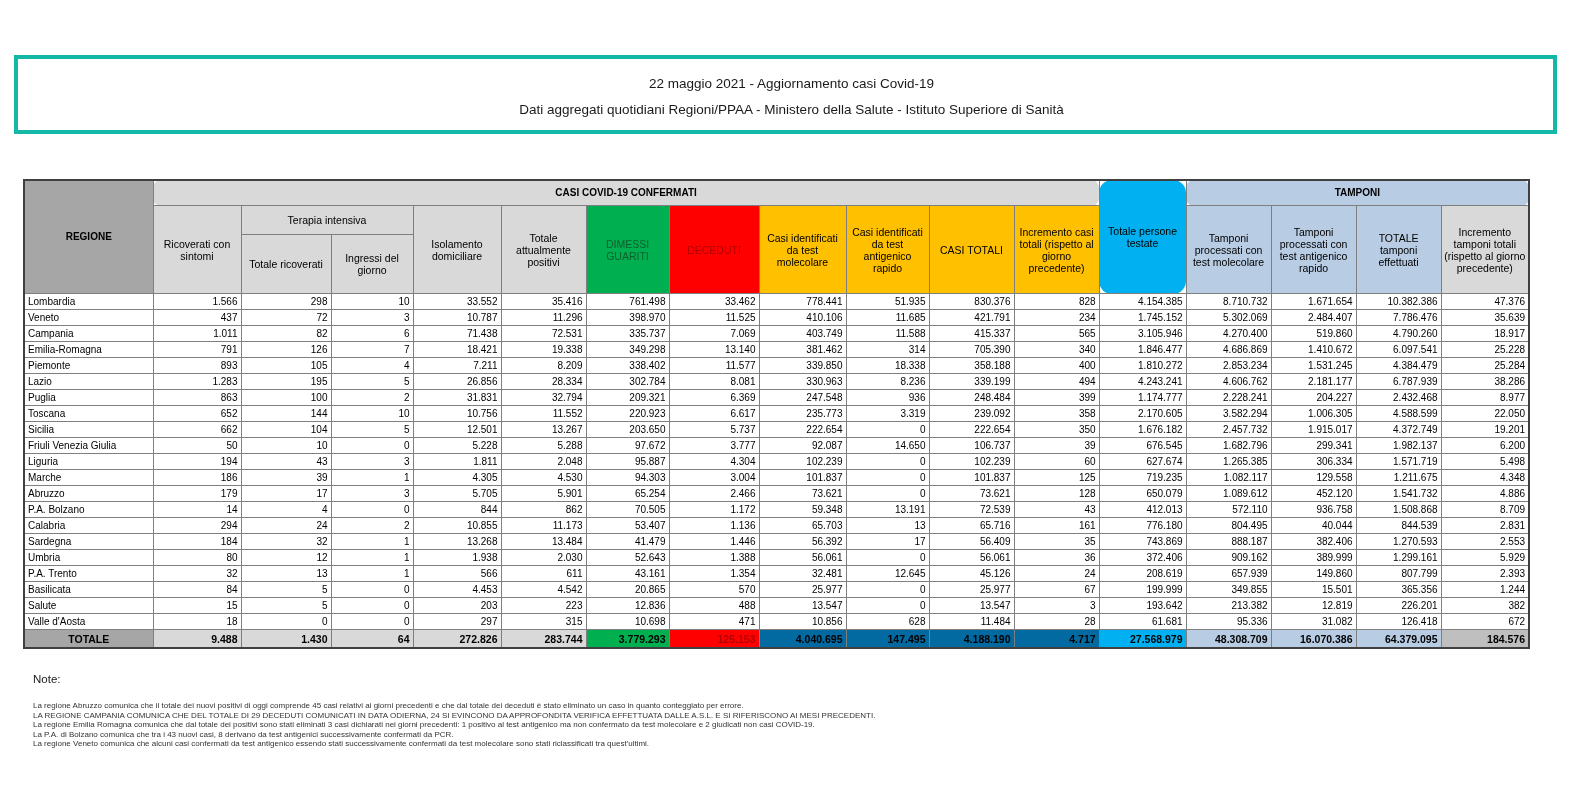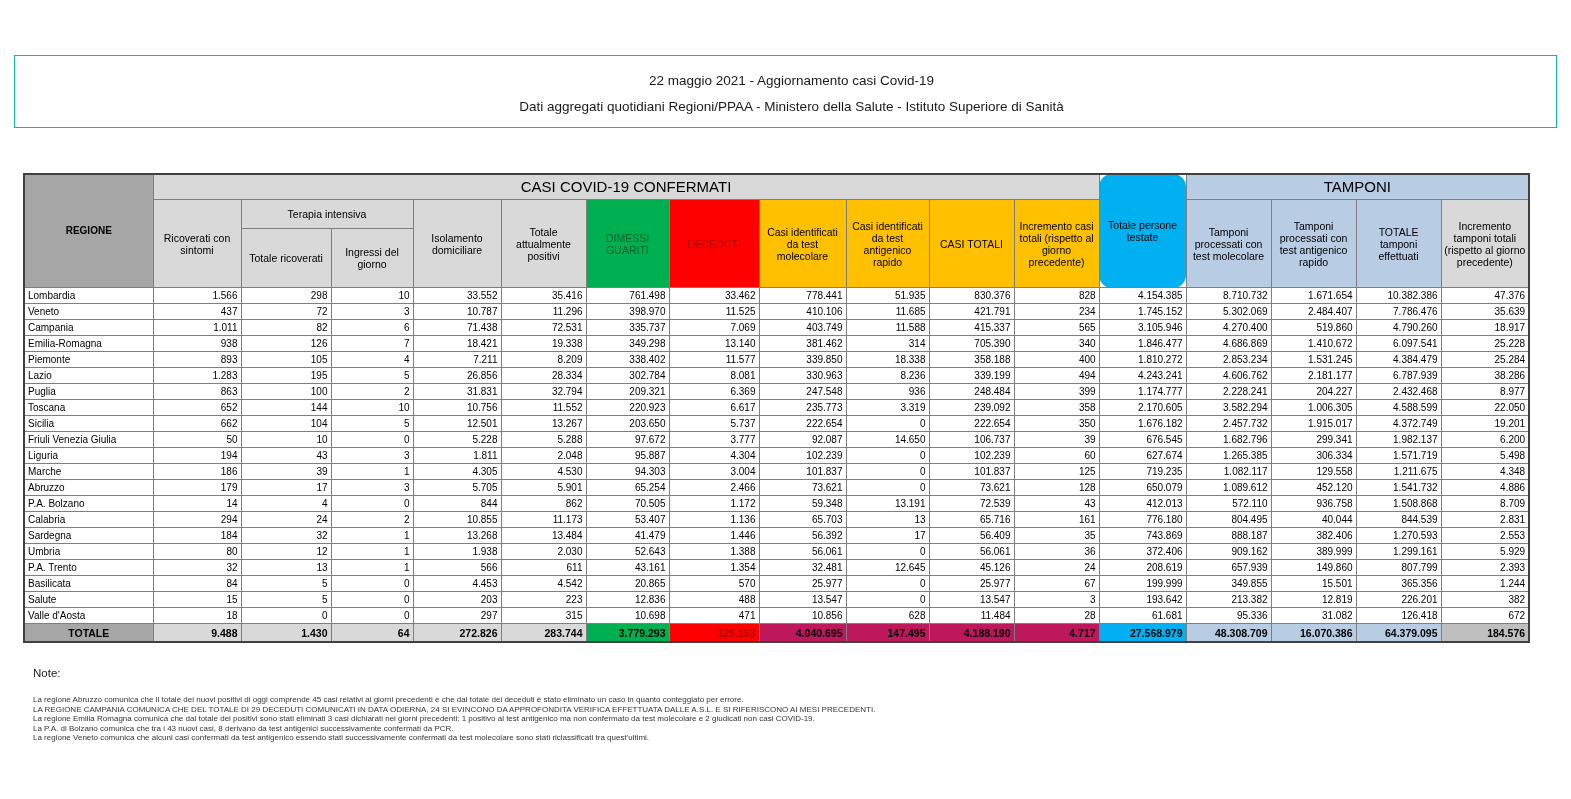--- a/index.html
+++ b/index.html
@@ -1,46 +1,46 @@
 <!DOCTYPE html>
 <html><head>
 <meta charset="utf-8">
 <style>
   html,body{margin:0;padding:0;background:#ffffff;}
   body{width:1571px;height:799px;font-family:"Liberation Sans","DejaVu Sans",sans-serif;color:#000;}
 
-  .title-box{margin:55px 14px 0 14px;border:1px solid #14b8a6;padding:6px 0 13px 12px;}
+  .title-box{margin:55px 14px 0 14px;border:4px solid #14b8a6;padding:6px 0 13px 12px;}
   .title-line{display:block;text-align:center;font-size:13.5px;color:#1a1a1a;margin-top:11px;}
 
   .table-wrap{margin:45px 0 0 23px;}
   table{border-collapse:collapse;table-layout:fixed;width:1505px;border:2px solid #404040;}
   th,td{border:1px solid #7f7f7f;overflow:hidden;}
 
   thead th{font-weight:normal;font-size:10.5px;text-align:center;vertical-align:middle;background:#d9d9d9;padding:1px 2px;line-height:12px;}
-  th.band{font-weight:normal;font-size:15px;height:22px;}
+  th.band{font-weight:bold;font-size:10px;height:22px;border-radius:8px;}
   th.regione{background:#a6a6a6;font-weight:bold;font-size:10px;}
   tr.sub1 th{height:26px;}
   tr.sub2 th{height:56px;}
   th.green{background:#00b050;color:#0e5d2c;}
   th.red{background:#ff0000;color:#b30000;}
   th.gold{background:#ffc000;}
   th.cyan{background:#00b0f0;border-radius:13px;}
   th.blue{background:#b8cce4;}
   th.endgray{background:#d9d9d9;}
 
   tbody td{height:15px;font-size:10px;padding:0 3px;background:#fff;line-height:14px;}
   tbody td.region{text-align:left;}
   tbody td.num{text-align:right;}
 
   tr.totale td{font-weight:bold;height:17px;font-size:10.5px;}
   tr.totale td.c-label{background:#a6a6a6;text-align:center;}
   tr.totale td.c-gray{background:#d9d9d9;}
   tr.totale td.c-green{background:#00b050;}
   tr.totale td.c-red{background:#ff0000;color:#b30000;}
-  tr.totale td.c-gold{background:#be185d;padding-left:16px;}
+  tr.totale td.c-gold{background:#0369a1;padding-left:16px;}
   tr.totale td.c-cyan{background:#00b0f0;}
   tr.totale td.c-blue{background:#b8cce4;}
   tr.totale td.c-endgray{background:#bfbfbf;}
 
   .notes{margin:24px 0 0 33px;}
   .notes-label{font-size:11.5px;color:#1a1a1a;margin-bottom:16px;}
   .note-line{font-size:8px;line-height:9.5px;color:#333;}
 </style>
 </head>
 <body>
@@ -152,21 +152,21 @@
           <td class="num">415.337</td>
           <td class="num">565</td>
           <td class="num">3.105.946</td>
           <td class="num">4.270.400</td>
           <td class="num">519.860</td>
           <td class="num">4.790.260</td>
           <td class="num">18.917</td>
         </tr>
         <tr>
           <td class="region">Emilia-Romagna</td>
-          <td class="num">938</td>
+          <td class="num">791</td>
           <td class="num">126</td>
           <td class="num">7</td>
           <td class="num">18.421</td>
           <td class="num">19.338</td>
           <td class="num">349.298</td>
           <td class="num">13.140</td>
           <td class="num">381.462</td>
           <td class="num">314</td>
           <td class="num">705.390</td>
           <td class="num">340</td>

